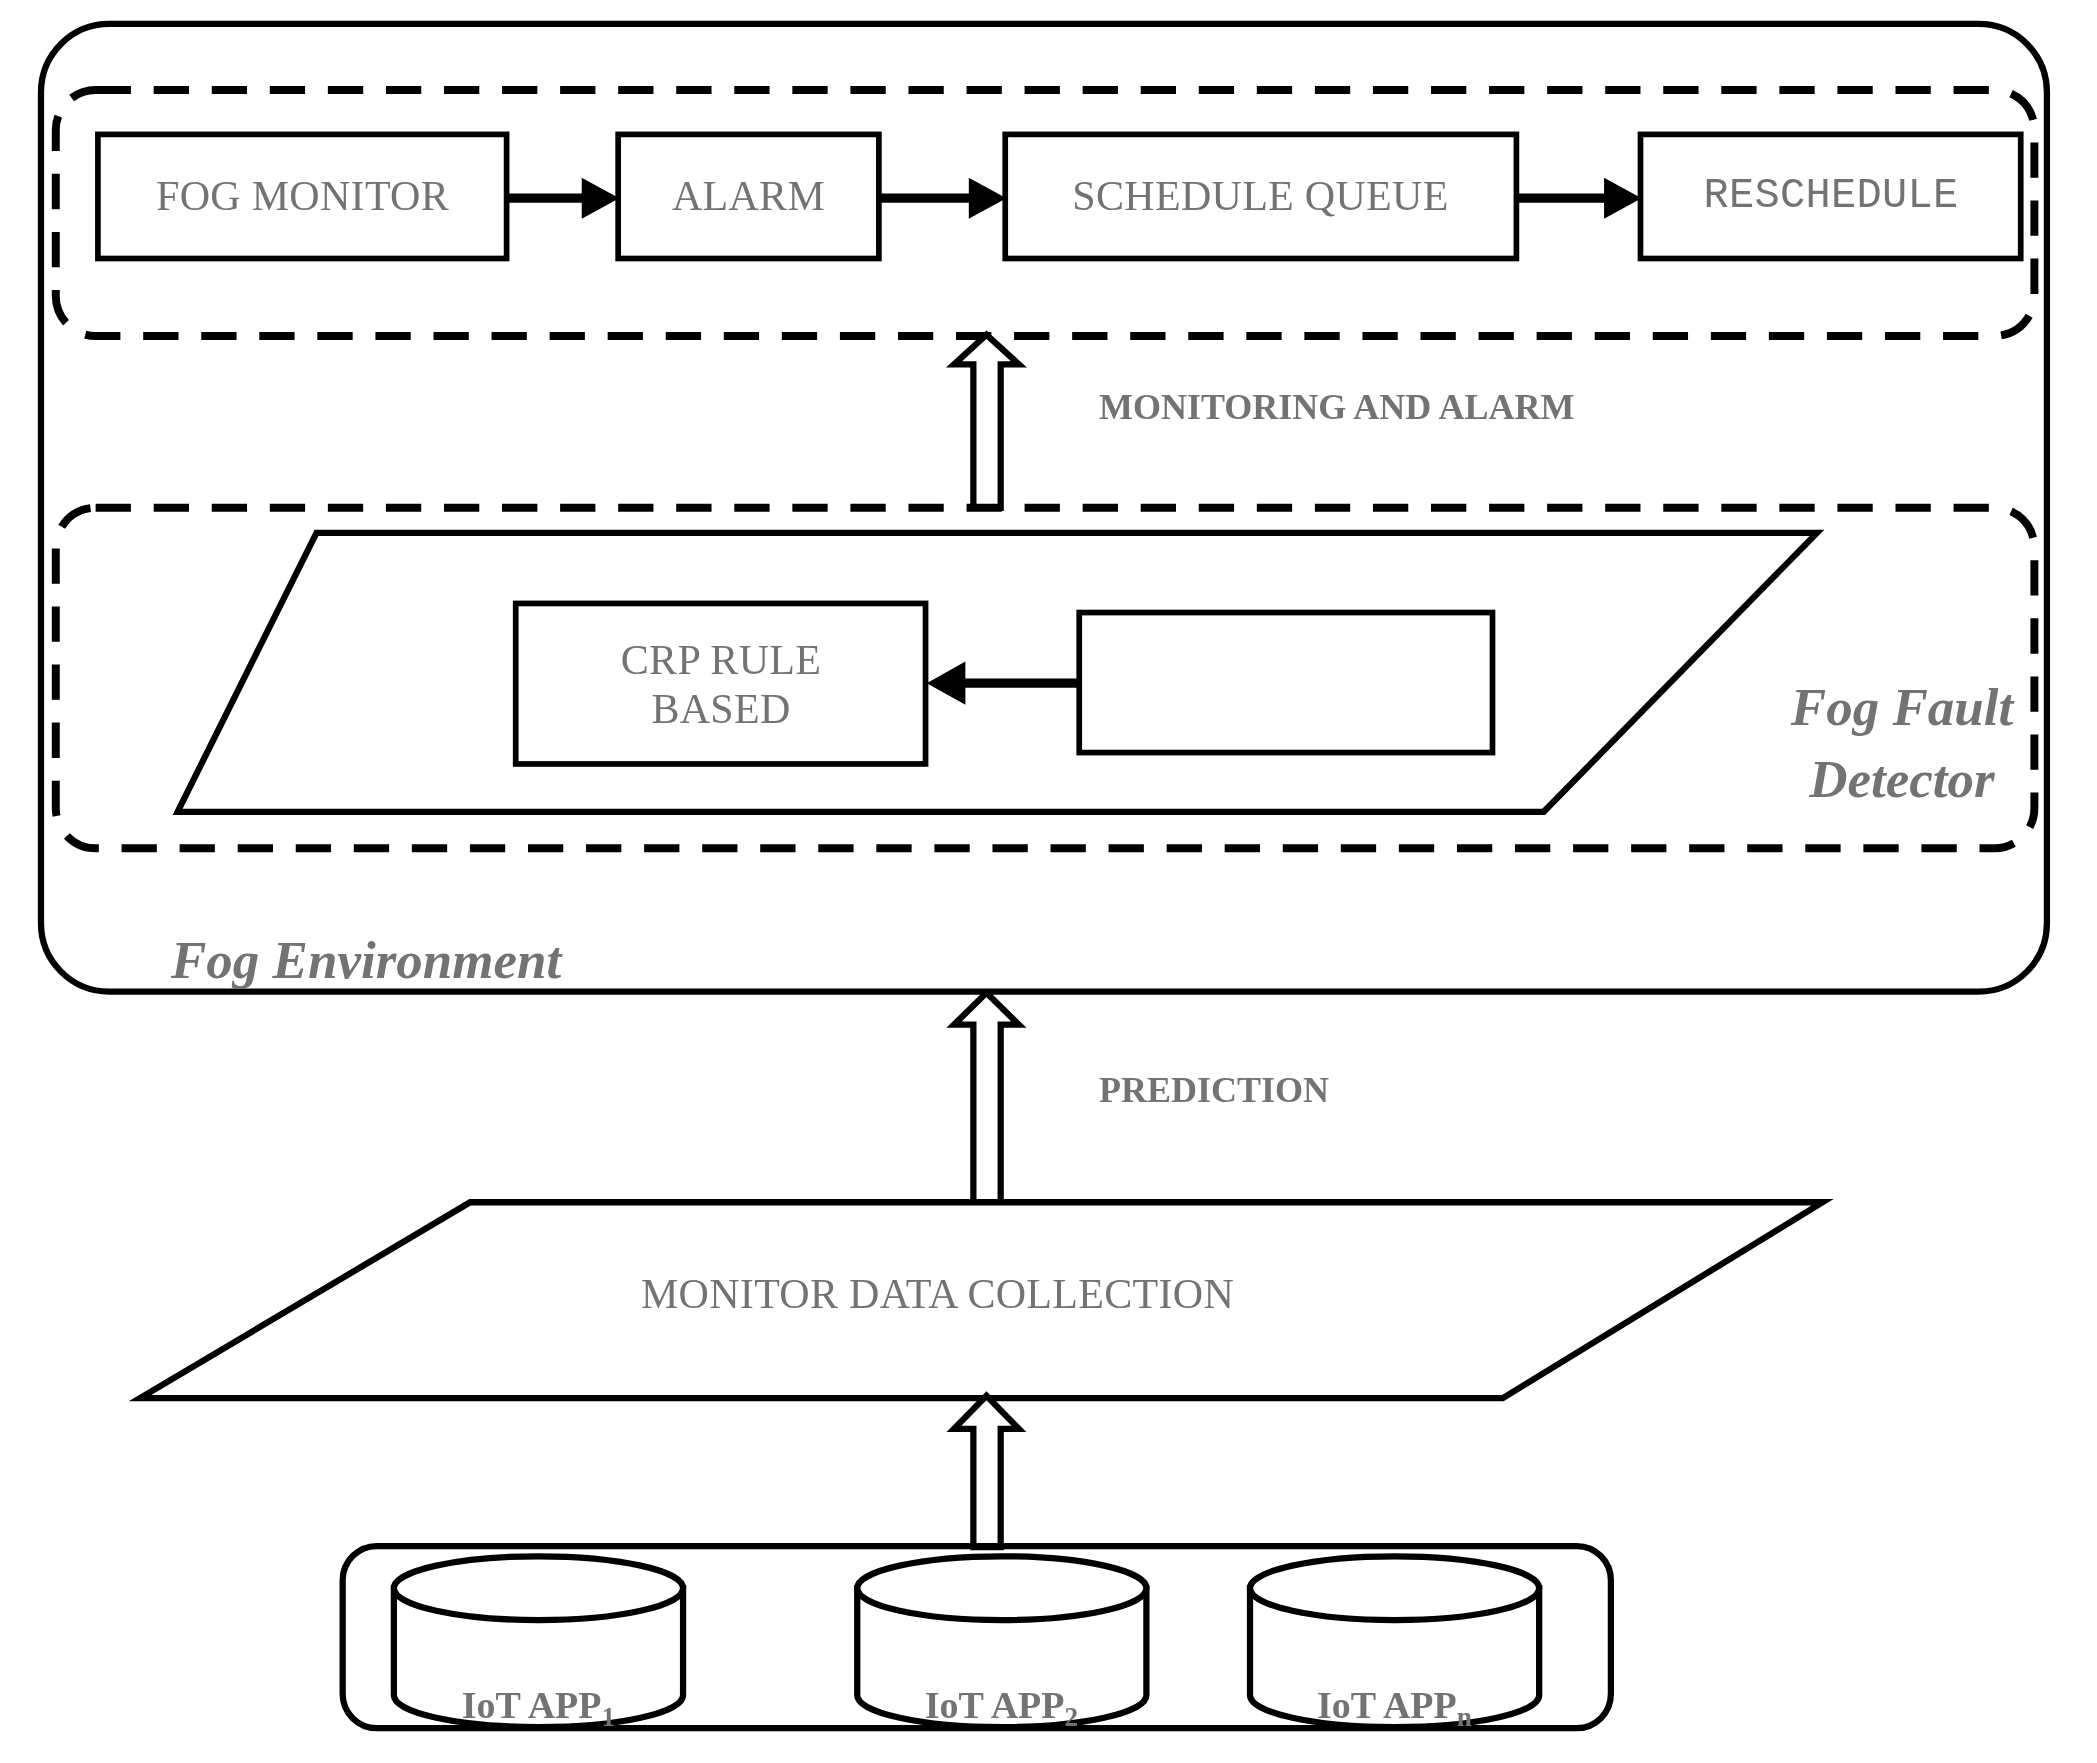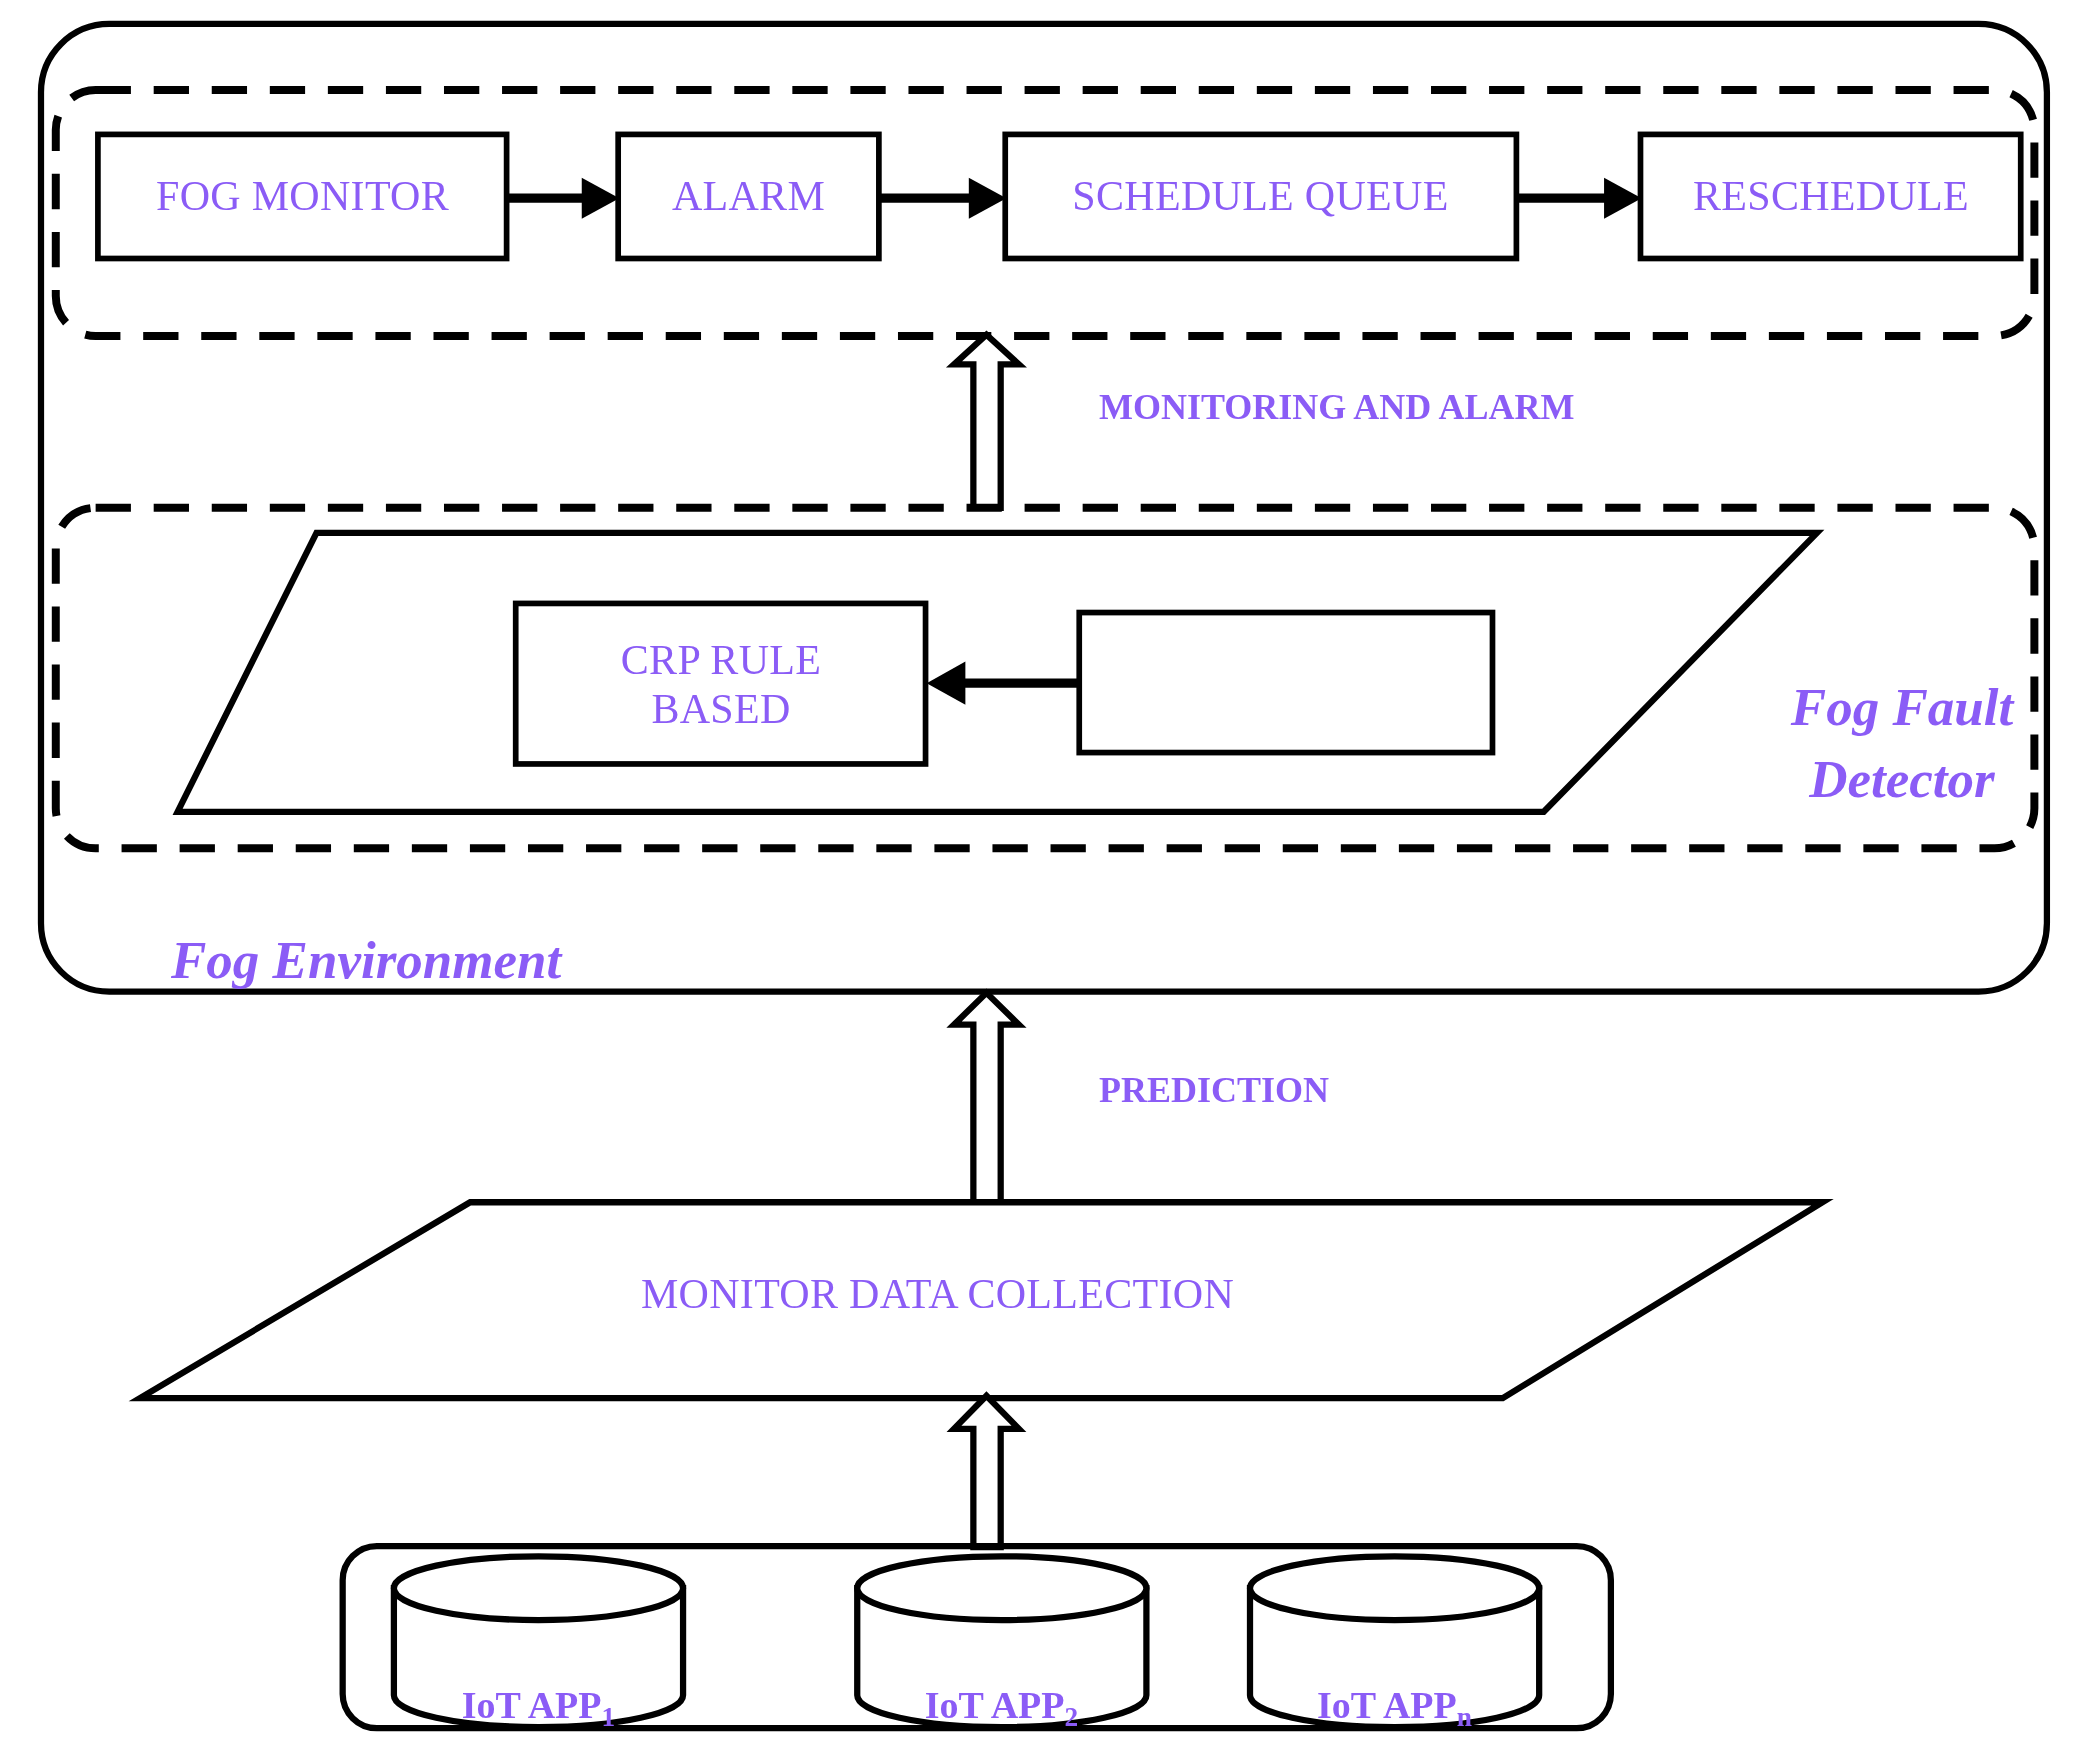--- a/index.html
+++ b/index.html
@@ -1,19 +1,19 @@
 <!DOCTYPE html>
 <html style="font-size:9px"><head>
 <meta charset="utf-8">
 <style>
   html,body{margin:0;padding:0;background:#ffffff;}
   body{font-family:"Liberation Serif", serif;}
   #stage{position:relative;width:2097px;height:1763px;background:#fff;overflow:hidden;}
   svg{position:absolute;left:0;top:0;width:2097px;height:1763px;}
-  .lbl{position:absolute;text-align:center;color:#8b5cf6;
+  .lbl{position:absolute;text-align:center;color:#737373;
        font-family:"Liberation Serif", serif;line-height:1.15;
        white-space:pre-line;pointer-events:none;}
   .lbl-box{font-size:42px;letter-spacing:0.3px;}
   .lbl-flow{font-size:36px;font-weight:bold;}
   .lbl-ital{font-style:italic;font-weight:bold;font-size:53px;line-height:1.35;}
   .lbl-cyl{font-weight:bold;font-size:38px;}
   .sub{font-size:0.72em;vertical-align:-0.28em;}
   .ctr{display:flex;align-items:center;justify-content:center;}
 </style>
 </head>
@@ -82,21 +82,21 @@
       <ellipse cx="2450" cy="2790" rx="254" ry="56" fill="#fff" stroke="#000" stroke-width="11"></ellipse>
     </g>
   </svg>
 
   <div class="lbl lbl-box ctr" style="left:98px;top:134px;width:409px;height:124px;">FOG MONITOR</div>
 
   <div class="lbl lbl-box ctr" style="left:618px;top:134px;width:261px;height:124px;">ALARM</div>
 
   <div class="lbl lbl-box ctr" style="left:1005px;top:134px;width:511px;height:124px;">SCHEDULE QUEUE</div>
 
-  <div class="lbl lbl-box ctr" style="left:1641px;top:134px;width:380px;height:124px;">RESCHEDULE</div>
+  <div class="lbl lbl-box ctr" style="left:1641px;top:134px;width:380px;height:124px;font-family:Liberation Mono, monospace;">RESCHEDULE</div>
 
   <div class="lbl lbl-flow" style="left:1099px;top:387px;width:740px;text-align:left;">MONITORING AND ALARM</div>
 
   <div class="lbl lbl-box ctr" style="left:516px;top:604px;width:410px;height:161px;">CRP RULE
 BASED</div>
 
 
   <div class="lbl lbl-ital" style="left:1754px;top:672px;width:296px;text-align:center;">Fog Fault
 Detector</div>
 

